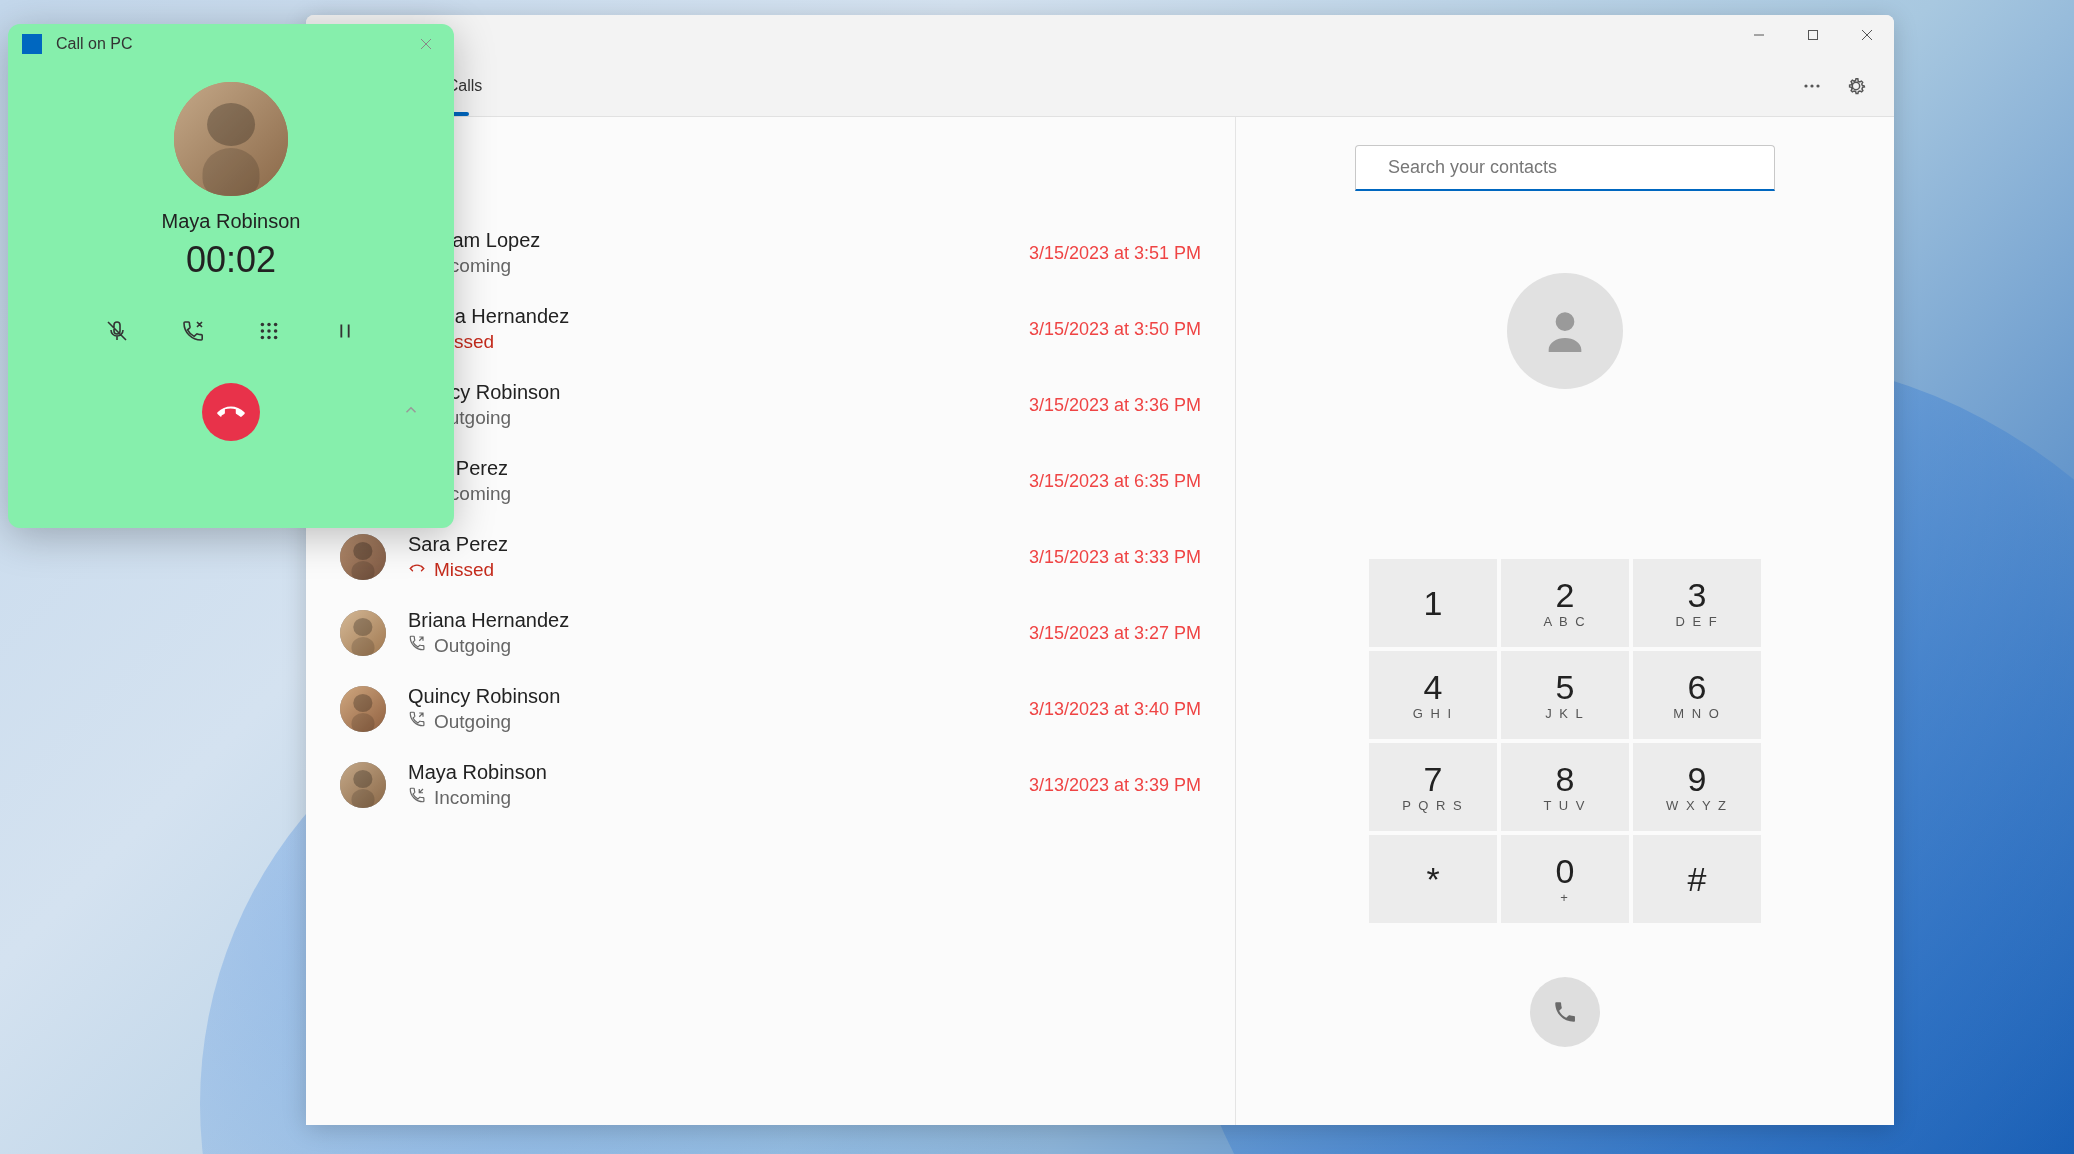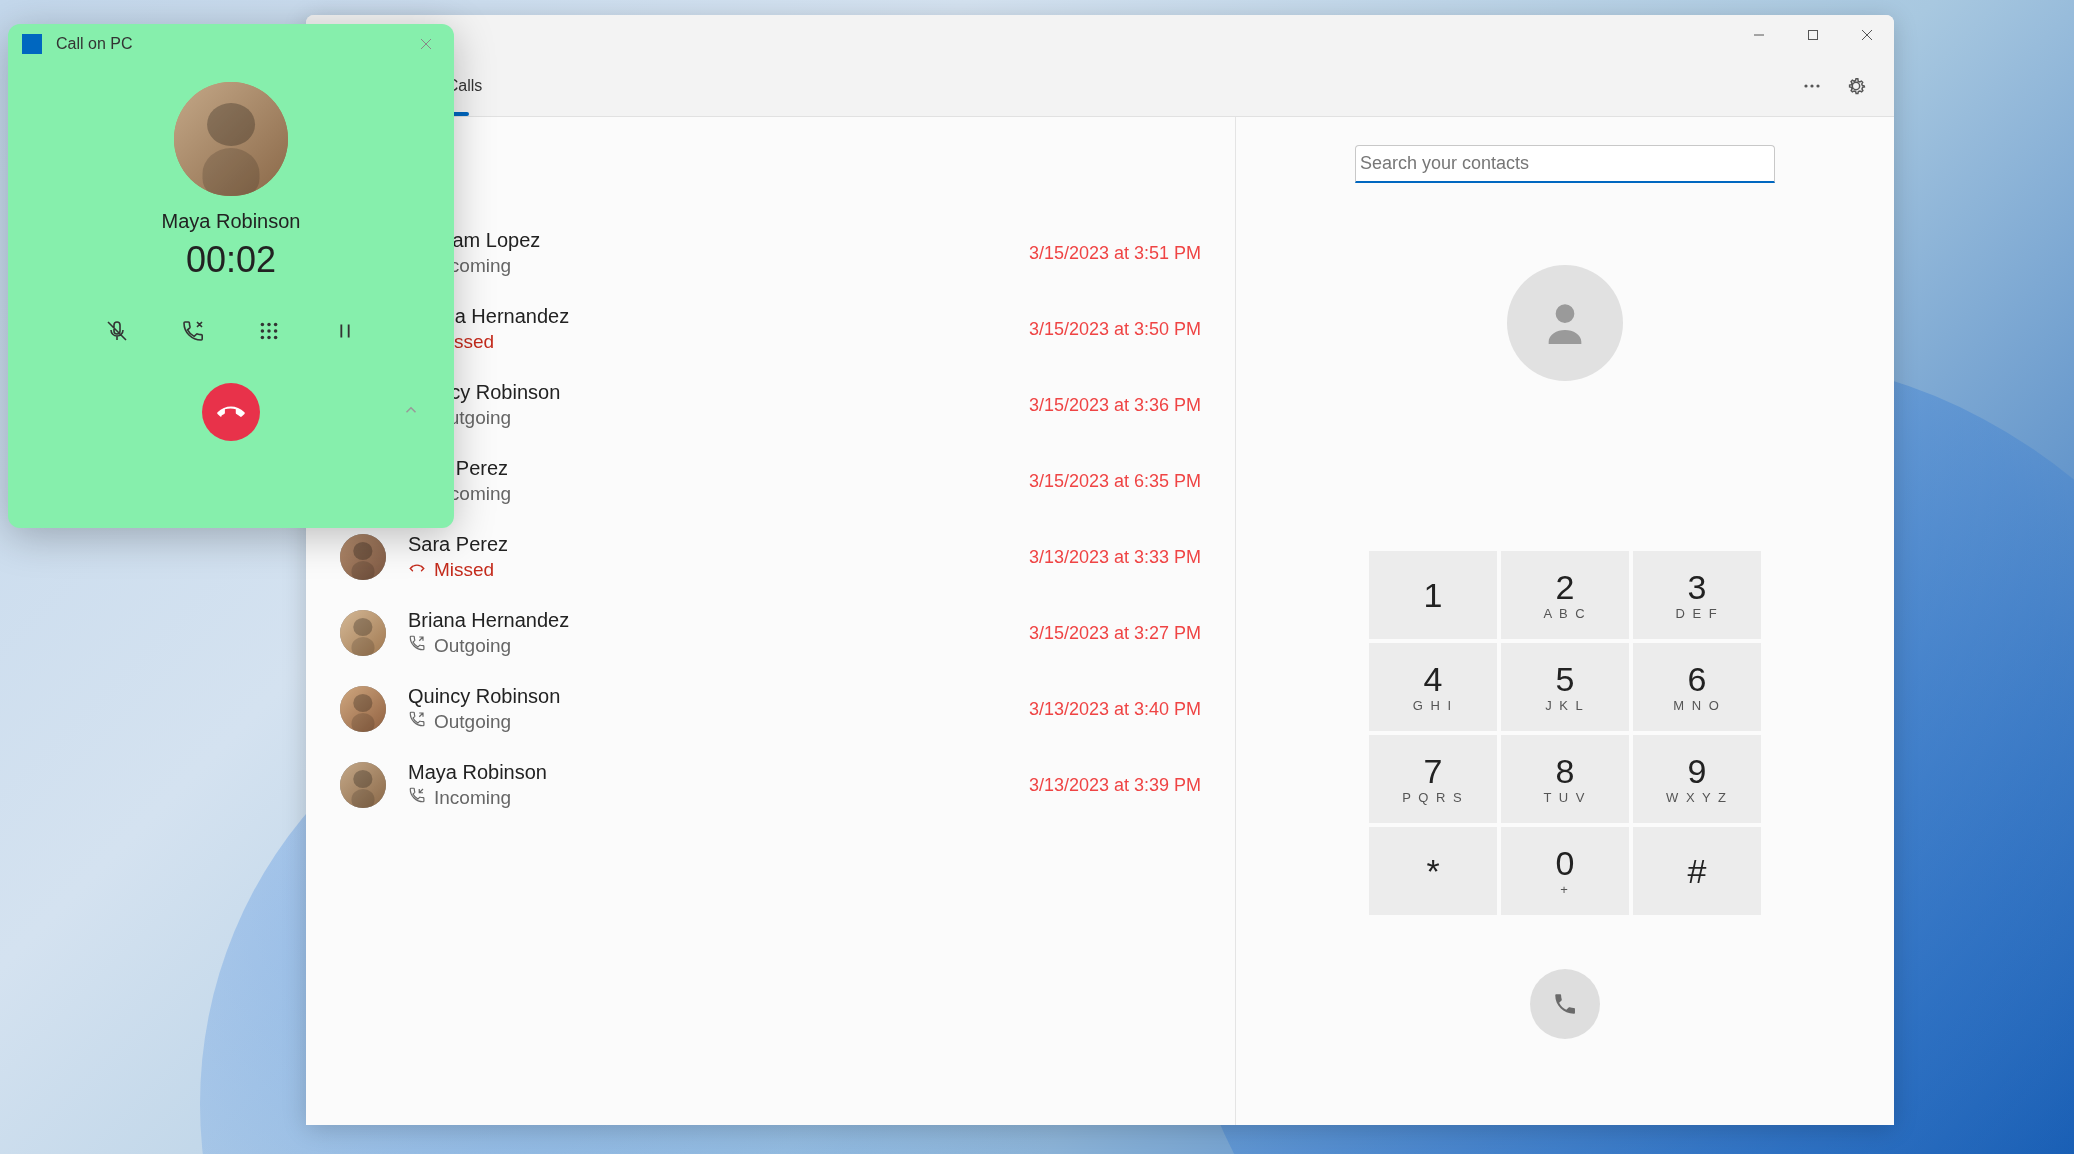--- a/index.html
+++ b/index.html
@@ -64,22 +64,22 @@
 .call-avatar.hidden { visibility: hidden; }
 .call-info { flex: 1; }
 .call-name { font-size: 20px; color: #222; margin-bottom: 2px; }
 .call-status { font-size: 19px; color: #666; display: flex; align-items: center; gap: 8px; }
 .call-status.missed { color: #c42b1c; }
 .call-time { font-size: 18px; color: #ef4444; }
 .troubleshoot { padding: 18px 34px 26px; color: #0067c0; font-size: 18px; cursor: pointer; }
 
 .dialer-panel { flex: 1; display: flex; flex-direction: column; align-items: center; padding: 28px; }
 .search {
-  width: 420px; height: 38px; border: 1px solid #c8c8c8; border-bottom: 2px solid #0067c0;
-  background: #fff; border-radius: 4px 4px 0 0; padding: 0 4px; font-size: 18px; color: #8b5cf6;
+  width: 420px; height: 46px; border: 1px solid #c8c8c8; border-bottom: 2px solid #0067c0;
+  background: #fff; border-radius: 4px 4px 0 0; padding: 0 32px; font-size: 18px; color: #8b5cf6;
 }
 .search::placeholder { color: #777; }
 .placeholder-avatar {
   margin-top: 82px; width: 116px; height: 116px; border-radius: 50%; background: #e1e1e1;
   display: flex; align-items: center; justify-content: center;
 }
 .dialpad { margin-top: 170px; display: grid; grid-template-columns: repeat(3,128px); grid-template-rows: repeat(4,88px); gap: 4px; }
 .key { background: #ececec; display: flex; flex-direction: column; align-items: center; justify-content: center; cursor: pointer; }
 .key .digit { font-size: 34px; color: #222; line-height: 1; }
 .key .letters { font-size: 13px; letter-spacing: 2px; color: #555; margin-top: 2px; }
@@ -265,21 +265,21 @@
     </div>
     <div class="call-info">
       <div class="call-name">Sara Perez</div>
       <div class="call-status missed">
         <span><svg width="18" height="18" viewBox="0 0 24 24">
                     <path fill="none" stroke="currentColor" stroke-width="1.8" d="M3 14c5-6 13-6 18 0M6 11l-3 3 3 3m12-6l3 3-3 3" stroke-linecap="round"></path>
                   </svg></span>
         <span>Missed</span>
       </div>
     </div>
-    <div class="call-time">3/13/2023 at 3:33 PM</div>
+    <div class="call-time">3/15/2023 at 3:33 PM</div>
           </div>
           <div class="call-row">
     <div class="call-avatar ">
       <div class="face face-bg-2"></div>
     </div>
     <div class="call-info">
       <div class="call-name">Briana Hernandez</div>
       <div class="call-status ">
         <span><svg width="18" height="18" viewBox="0 0 24 24">
                     <path fill="none" stroke="currentColor" stroke-width="1.6" d="M6.6 10.8c1.4 2.8 3.8 5.2 6.6 6.6l2.2-2.2c.3-.3.7-.4 1-.2 1.2.4 2.5.6 3.8.6.6 0 1 .4 1 1V20c0 .6-.4 1-1 1C10.6 21 3 13.4 3 4c0-.6.4-1 1-1h3.4c.6 0 1 .4 1 1 0 1.3.2 2.6.6 3.8.1.4 0 .8-.2 1zM15 9l5-5m-5 0h5v5"></path>

